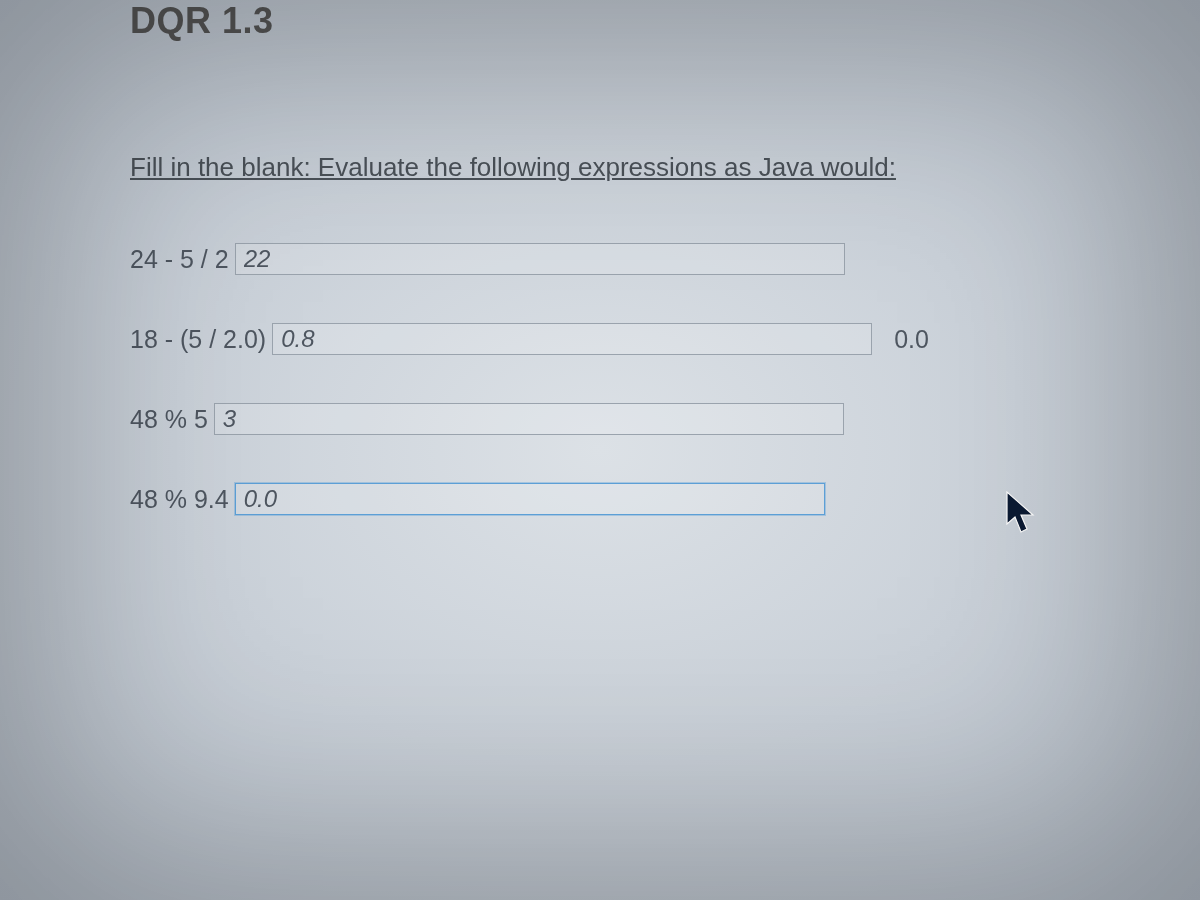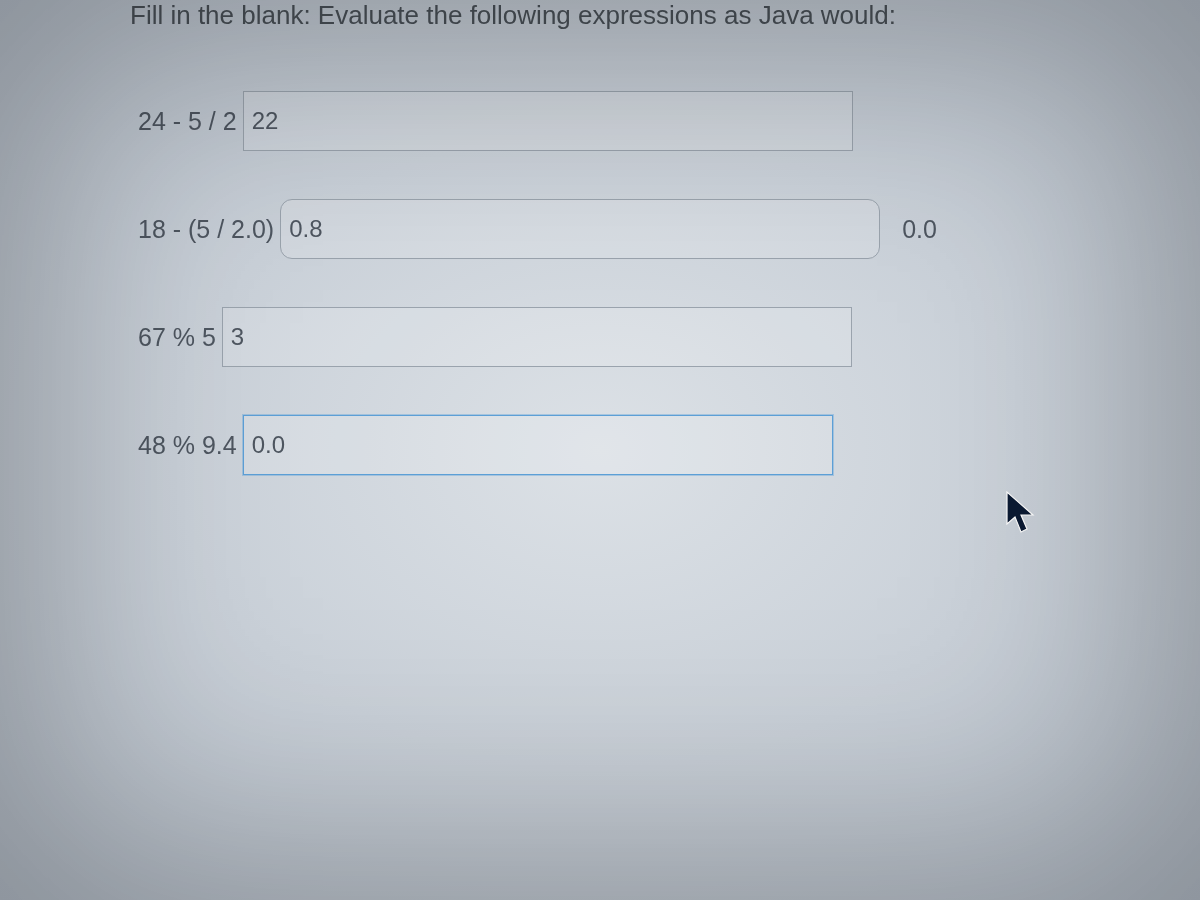--- a/index.html
+++ b/index.html
@@ -22,53 +22,53 @@
       font-size: 36px;
       color: #555;
       font-weight: 600;
       margin-bottom: 110px;
       letter-spacing: 0.5px;
     }
     .prompt-text {
       font-size: 26px;
       color: #4a5158;
       margin-bottom: 60px;
+      text-decoration: underline;
     }
     .question-row {
       display: flex;
       align-items: center;
       margin-bottom: 48px;
-      margin-left: 8px;
     }
     .question-label {
       font-size: 25px;
       color: #4e5660;
       margin-right: 6px;
       white-space: nowrap;
     }
     .answer-input {
-      height: 60px;
+      height: 32px;
       font-size: 24px;
       padding: 8px 8px;
       border: 1px solid #9aa3ad;
       background: rgba(255,255,255,0.15);
       color: #4e5660;
       outline: none;
       font-family: Arial, Helvetica, sans-serif;
+      font-style: italic;
     }
     .answer-input.focused {
       border: 1px solid #5c9fd6;
       box-shadow: 0 0 0 1px rgba(92,159,214,0.4);
     }
     .w-long {
       width: 610px;
     }
     .w-med {
       width: 600px;
-      border-radius: 12px;
     }
     .w-med2 {
       width: 590px;
     }
     .w-short {
       width: 630px;
     }
     .extra-text {
       font-size: 25px;
       color: #4e5660;
@@ -84,37 +84,38 @@
       position: absolute;
       inset: 0;
       pointer-events: none;
       box-shadow: inset 0 0 220px 60px rgba(0,0,0,0.25);
     }
   </style>
 </head>
 <body>
 
 <div class="page">
+  <div class="header-title">DQR 1.3</div>
 
   <div class="prompt-text">Fill in the blank: Evaluate the following expressions as Java would:</div>
 
   <div class="question-row">
     <span class="question-label">24 - 5 / 2</span>
     <input type="text" class="answer-input w-long" value="22" style="">
   </div>
 
 
   <div class="question-row">
     <span class="question-label">18 - (5 / 2.0)</span>
     <input type="text" class="answer-input w-med" value="0.8" style="">
     <span class="extra-text">0.0</span>
   </div>
 
   <div class="question-row">
-    <span class="question-label">67 % 5</span>
+    <span class="question-label">48 % 5</span>
     <input type="text" class="answer-input w-short" value="3" style="">
   </div>
 
   <div class="question-row">
     <span class="question-label">48 % 9.4</span>
     <input type="text" class="answer-input w-med2 focused" value="0.0" style="">
   </div>
 </div>
 
 <div class="cursor-pointer">

